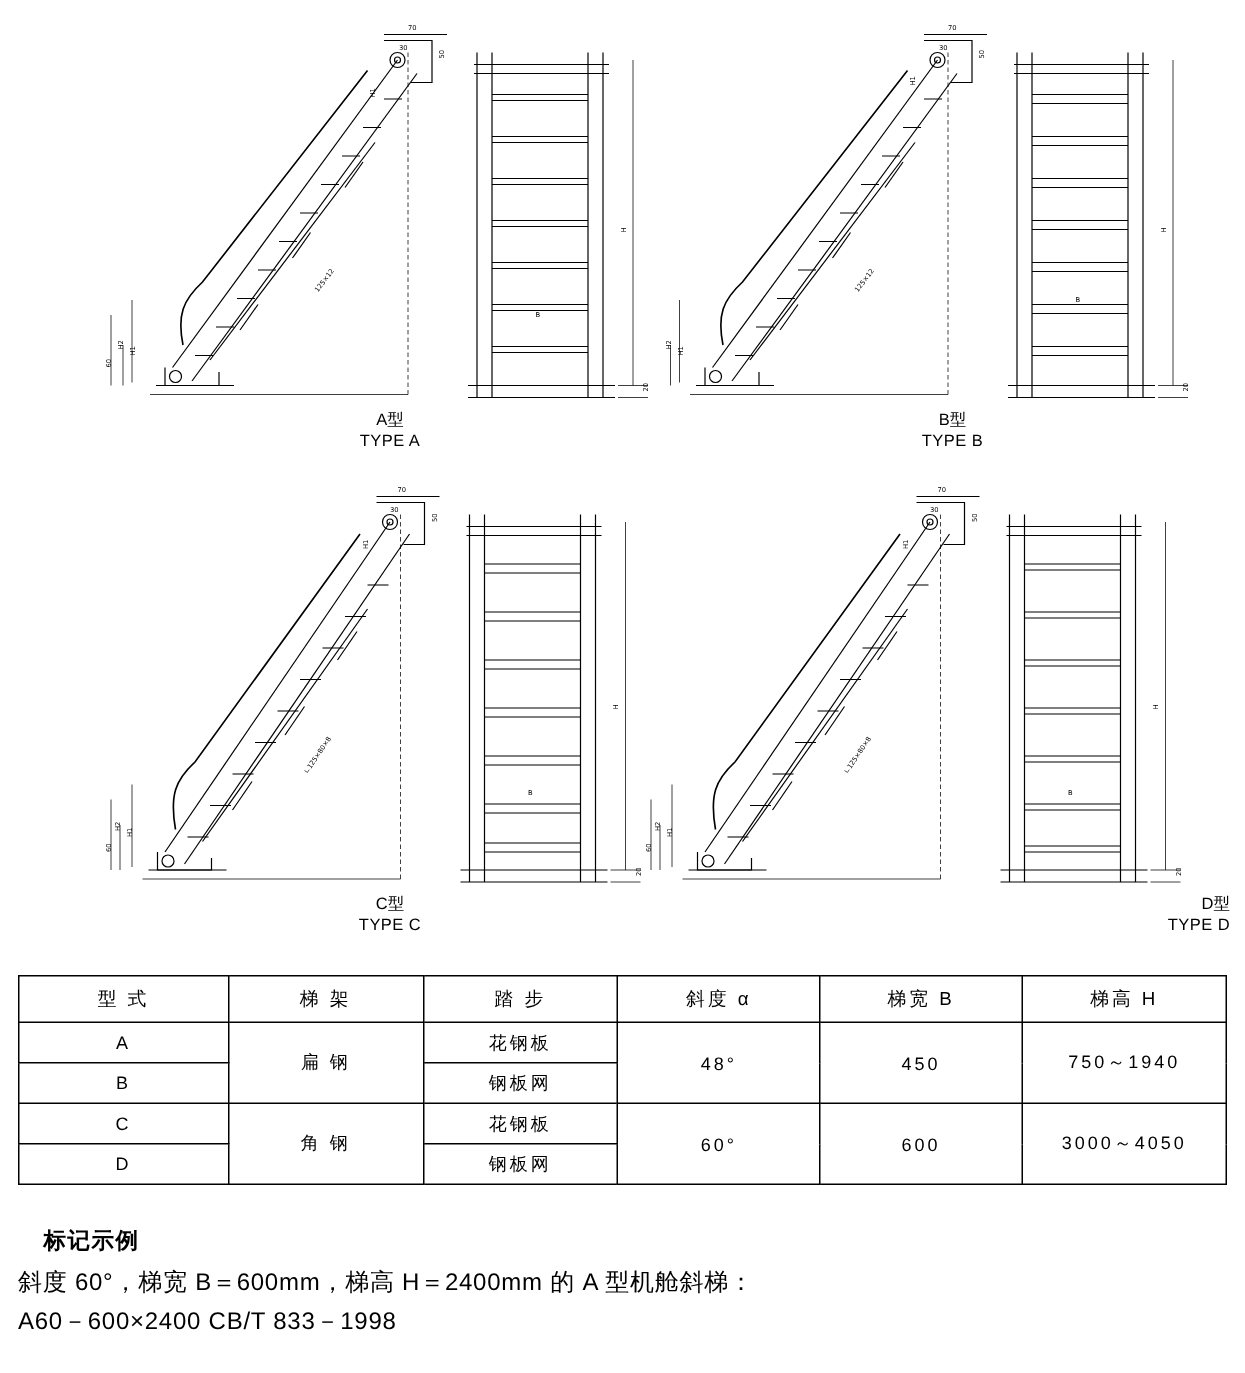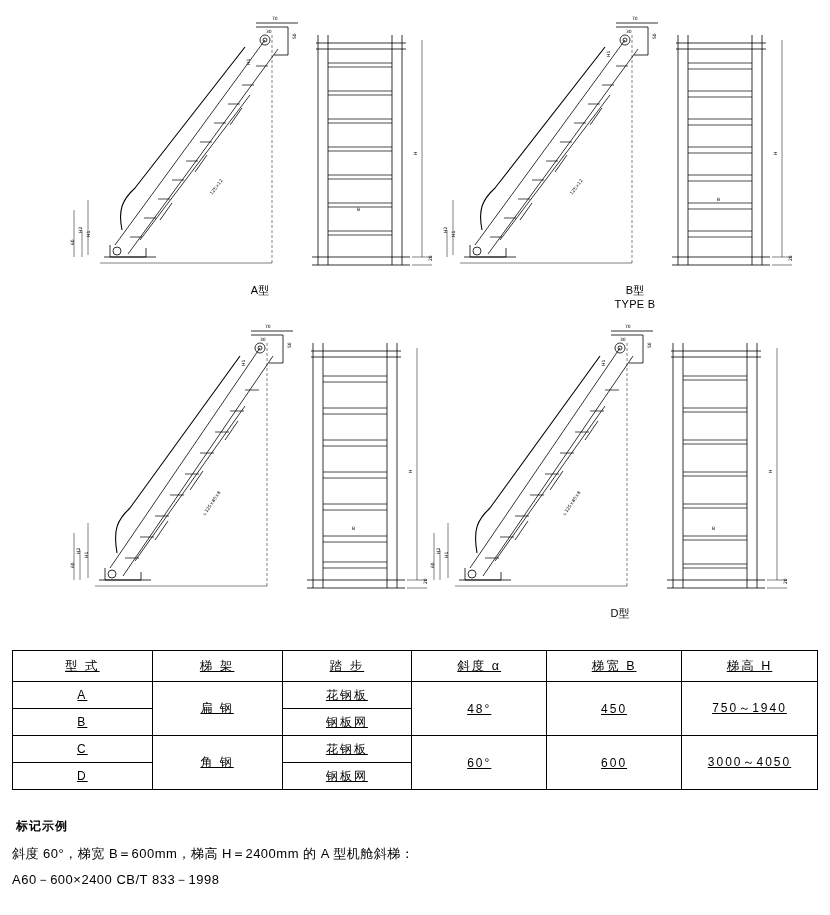--- a/index.html
+++ b/index.html
@@ -22,62 +22,60 @@
     width:400px;height:300px;
   }
   .fig svg{display:block;}
   .fig-caption{
     position:absolute;
     width:100%;
     text-align:center;
     font-size:11px;
     line-height:14px;
     font-family:"Liberation Sans", sans-serif;
-    margin-top:10px;
   }
   .fig-caption .cn{display:block;font-size:11px;}
   .fig-caption .en{display:block;font-size:11px;letter-spacing:.3px;}
 
   
   .spec-table{
     position:absolute;
     left:12px;top:650px;
     width:806px;
     border-collapse:collapse;
     font-size:12px;
     font-family:"Liberation Sans", sans-serif;
-    text-decoration:underline;
   }
   .spec-table td,.spec-table th{
     border:1px solid #000;
     text-align:center;
     vertical-align:middle;
     padding:0;
     height:26px;
     font-weight:normal;
     letter-spacing:2px;
   }
   .spec-table thead td{height:30px;font-size:12.5px;}
 
   
   .notes{
     position:absolute;
     left:12px;top:818px;
     width:806px;
   }
   .notes h3{
-    margin:0 0 10px 4px;
-    font-size:12px;
+    margin:0 0 10px 17px;
+    font-size:15px;
     font-weight:bold;
     font-family:"Liberation Sans", sans-serif;
     letter-spacing:1px;
   }
   .notes p{
     margin:0 0 8px 0;
-    font-size:13px;
+    font-size:16px;
     line-height:18px;
     font-family:"Liberation Sans", sans-serif;
     letter-spacing:.5px;
   }
 </style>
 </head>
 <body>
 
 <div class="sheet">
 
@@ -165,20 +163,21 @@
           <text x="30" y="232" transform="rotate(-90 30 232)">H1</text>
           <text x="14" y="240" transform="rotate(-90 14 240)">60</text>
           <text x="236" y="34" transform="rotate(-90 236 34)">50</text>
           <text x="212" y="15">70</text>
           <text x="206" y="28">30</text>
           <text x="372" y="256" transform="rotate(-90 372 256)">20</text>
         </g>
       </svg>
       <div class="fig-caption" style="top:268px;">
         <span class="cn">A型</span>
+        <span class="en">TYPE A</span>
       </div>
     </div>
 
     <div class="fig" style="left:435px;top:5px;">
       <svg width="400" height="290" viewBox="0 0 400 290">
         <g stroke="#000" fill="none" stroke-width="0.8">
           <line x1="40" y1="240" x2="190" y2="35"></line>
           <line x1="53" y1="249" x2="203" y2="44"></line>
           <path d="M47,225 C43,205 47,195 60,183 L170,42" stroke-width="1.1"></path>
           <path d="M65,235 L175,90" stroke-width="0.8"></path>
@@ -326,20 +325,22 @@
           <text x="20" y="236" transform="rotate(-90 20 236)">H2</text>
           <text x="28" y="240" transform="rotate(-90 28 240)">H1</text>
           <text x="14" y="250" transform="rotate(-90 14 250)">60</text>
           <text x="231" y="30" transform="rotate(-90 231 30)">50</text>
           <text x="205" y="10">70</text>
           <text x="200" y="23">30</text>
           <text x="367" y="266" transform="rotate(-90 367 266)">20</text>
         </g>
       </svg>
       <div class="fig-caption" style="top:278px;">
+        <span class="cn">C型</span>
+        <span class="en">TYPE C</span>
       </div>
     </div>
 
     <div class="fig" style="left:420px;top:318px;">
       <svg width="400" height="290" viewBox="0 0 400 290">
         <g stroke="#000" fill="none" stroke-width="0.8">
           <line x1="50" y1="250" x2="200" y2="30"></line>
           <line x1="63" y1="258" x2="213" y2="38"></line>
           <path d="M57,235 C53,212 57,202 70,190 L180,38" stroke-width="1.1"></path>
           <path d="M75,243 L185,88" stroke-width="0.8"></path>
@@ -405,22 +406,23 @@
           <text x="185" y="48" transform="rotate(-90 185 48)">H1</text>
           <text x="20" y="236" transform="rotate(-90 20 236)">H2</text>
           <text x="28" y="240" transform="rotate(-90 28 240)">H1</text>
           <text x="14" y="250" transform="rotate(-90 14 250)">60</text>
           <text x="231" y="30" transform="rotate(-90 231 30)">50</text>
           <text x="205" y="10">70</text>
           <text x="200" y="23">30</text>
           <text x="367" y="266" transform="rotate(-90 367 266)">20</text>
         </g>
       </svg>
-      <div class="fig-caption" style="top:278px;">
+      <div class="fig-caption" style="top:278px;text-align:right;">
         <span class="cn">D型</span>
+        <span class="en">TYPE D</span>
       </div>
     </div>
 
   </div>
 
   <table class="spec-table">
     <thead>
       <tr>
         <td style="width:140px;">型  式</td>
         <td style="width:130px;">梯  架</td>

